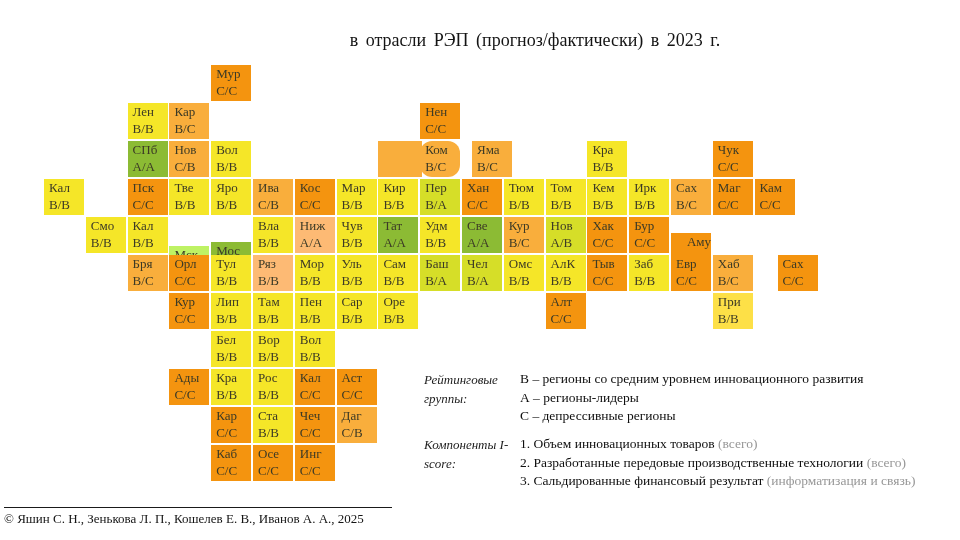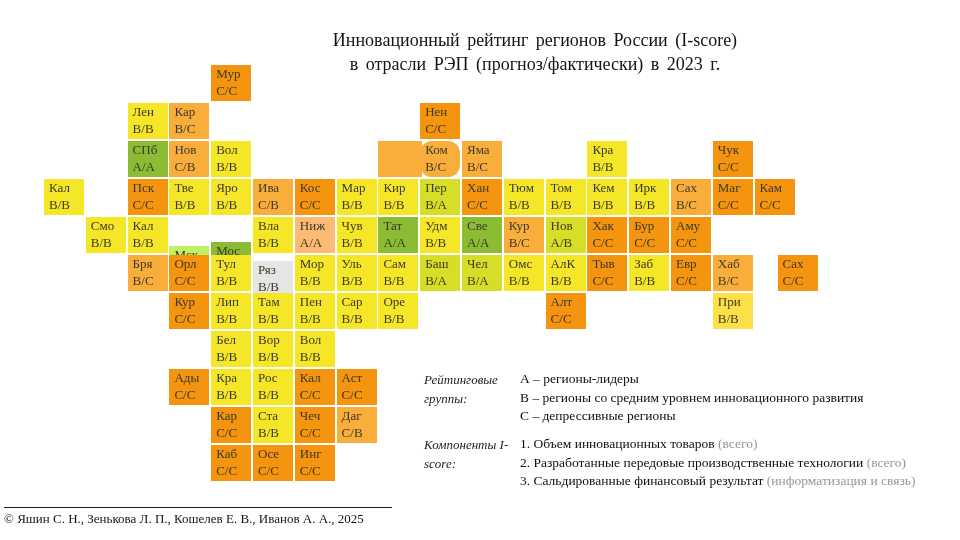--- a/index.html
+++ b/index.html
@@ -41,21 +41,20 @@
     position:absolute; left:4px; top:511px; width:420px;
     font-size:13px; color:#141414;
   }
 </style>
 </head>
 <body>
 
 <div id="stage">
 
   <div class="title">
-    <div>Инновационный рейтинг регионов России (I-score)</div>
     <div>в отрасли РЭП (прогноз/фактически) в 2023 г.</div>
   </div>
 
   <div id="tile-map">
       <div class="tile" style="left: 211.2px; top: 65px; background: rgb(244, 148, 15);">
         <span>Мур</span>
         <span>С/С</span>
       </div>
       <div class="tile" style="left: 127.6px; top: 103px; background: rgb(245, 230, 40);">
         <span>Лен</span>
@@ -82,21 +81,21 @@
         <span>В/В</span>
       </div>
       <div class="tile" style="left: 378.4px; top: 141px; background: rgb(249, 174, 60); padding-left: 44px;">
         <span>Арх</span>
         <span>С/В</span>
       </div>
       <div class="tile" style="left: 420.2px; top: 141px; background: rgb(249, 174, 60); border-radius: 12px;">
         <span>Ком</span>
         <span>В/С</span>
       </div>
-      <div class="tile" style="left: 462px; top: 141px; background: rgb(249, 174, 60);">
+      <div class="tile" style="left: 472px; top: 141px; background: rgb(249, 174, 60);">
         <span>Яма</span>
         <span>В/С</span>
       </div>
       <div class="tile" style="left: 587.4px; top: 141px; background: rgb(245, 230, 40);">
         <span>Кра</span>
         <span>В/В</span>
       </div>
       <div class="tile" style="left: 712.8px; top: 141px; background: rgb(244, 148, 15);">
         <span>Чук</span>
         <span>С/С</span>
@@ -218,37 +217,37 @@
         <span>А/В</span>
       </div>
       <div class="tile" style="left: 587.4px; top: 217px; background: rgb(244, 148, 15);">
         <span>Хак</span>
         <span>С/С</span>
       </div>
       <div class="tile" style="left: 629.2px; top: 217px; background: rgb(244, 148, 15);">
         <span>Бур</span>
         <span>С/С</span>
       </div>
-      <div class="tile" style="left: 671px; top: 217px; background: rgb(244, 148, 15);">
+      <div class="tile" style="left: 671px; top: 233px; background: rgb(244, 148, 15); text-align: right;">
         <span>Аму</span>
         <span>С/С</span>
       </div>
       <div class="tile" style="left: 127.6px; top: 255px; background: rgb(249, 174, 60);">
         <span>Бря</span>
         <span>В/С</span>
       </div>
       <div class="tile" style="left: 169.4px; top: 255px; background: rgb(244, 148, 15);">
         <span>Орл</span>
         <span>С/С</span>
       </div>
       <div class="tile" style="left: 211.2px; top: 255px; background: rgb(245, 230, 40);">
         <span>Тул</span>
         <span>В/В</span>
       </div>
-      <div class="tile" style="left: 253px; top: 261px; background: #e5e5e5;">
+      <div class="tile" style="left: 253px; top: 255px; background: #fdba74;">
         <span>Ряз</span>
         <span>В/В</span>
       </div>
       <div class="tile" style="left: 294.8px; top: 255px; background: rgb(245, 230, 40);">
         <span>Мор</span>
         <span>В/В</span>
       </div>
       <div class="tile" style="left: 336.6px; top: 255px; background: rgb(245, 230, 40);">
         <span>Уль</span>
         <span>В/В</span>
@@ -382,22 +381,22 @@
         <span>С/С</span>
       </div>
       <div class="tile" style="left: 294.8px; top: 445px; background: rgb(244, 148, 15);">
         <span>Инг</span>
         <span>С/С</span>
       </div>
     </div>
 
   <div class="legend-label" style="top:371px;">Рейтинговые группы:</div>
   <div class="legend-items" style="top:370px;" id="legend-groups-items">
+      <div>В – регионы со средним уровнем инновационного развития</div>
       <div>А – регионы-лидеры</div>
-      <div>В – регионы со средним уровнем инновационного развития</div>
       <div>С – депрессивные регионы</div>
     </div>
 
   <div class="legend-label" style="top:436px;">Компоненты I-score:</div>
   <div class="legend-items" style="top:435px;" id="legend-components-items">
       <div><span>1. Объем инновационных товаров </span><span class="note">(всего)</span></div>
       <div><span>2. Разработанные передовые производственные технологии </span><span class="note">(всего)</span></div>
       <div><span>3. Сальдированные финансовый результат </span><span class="note">(информатизация и связь)</span></div>
     </div>
 

